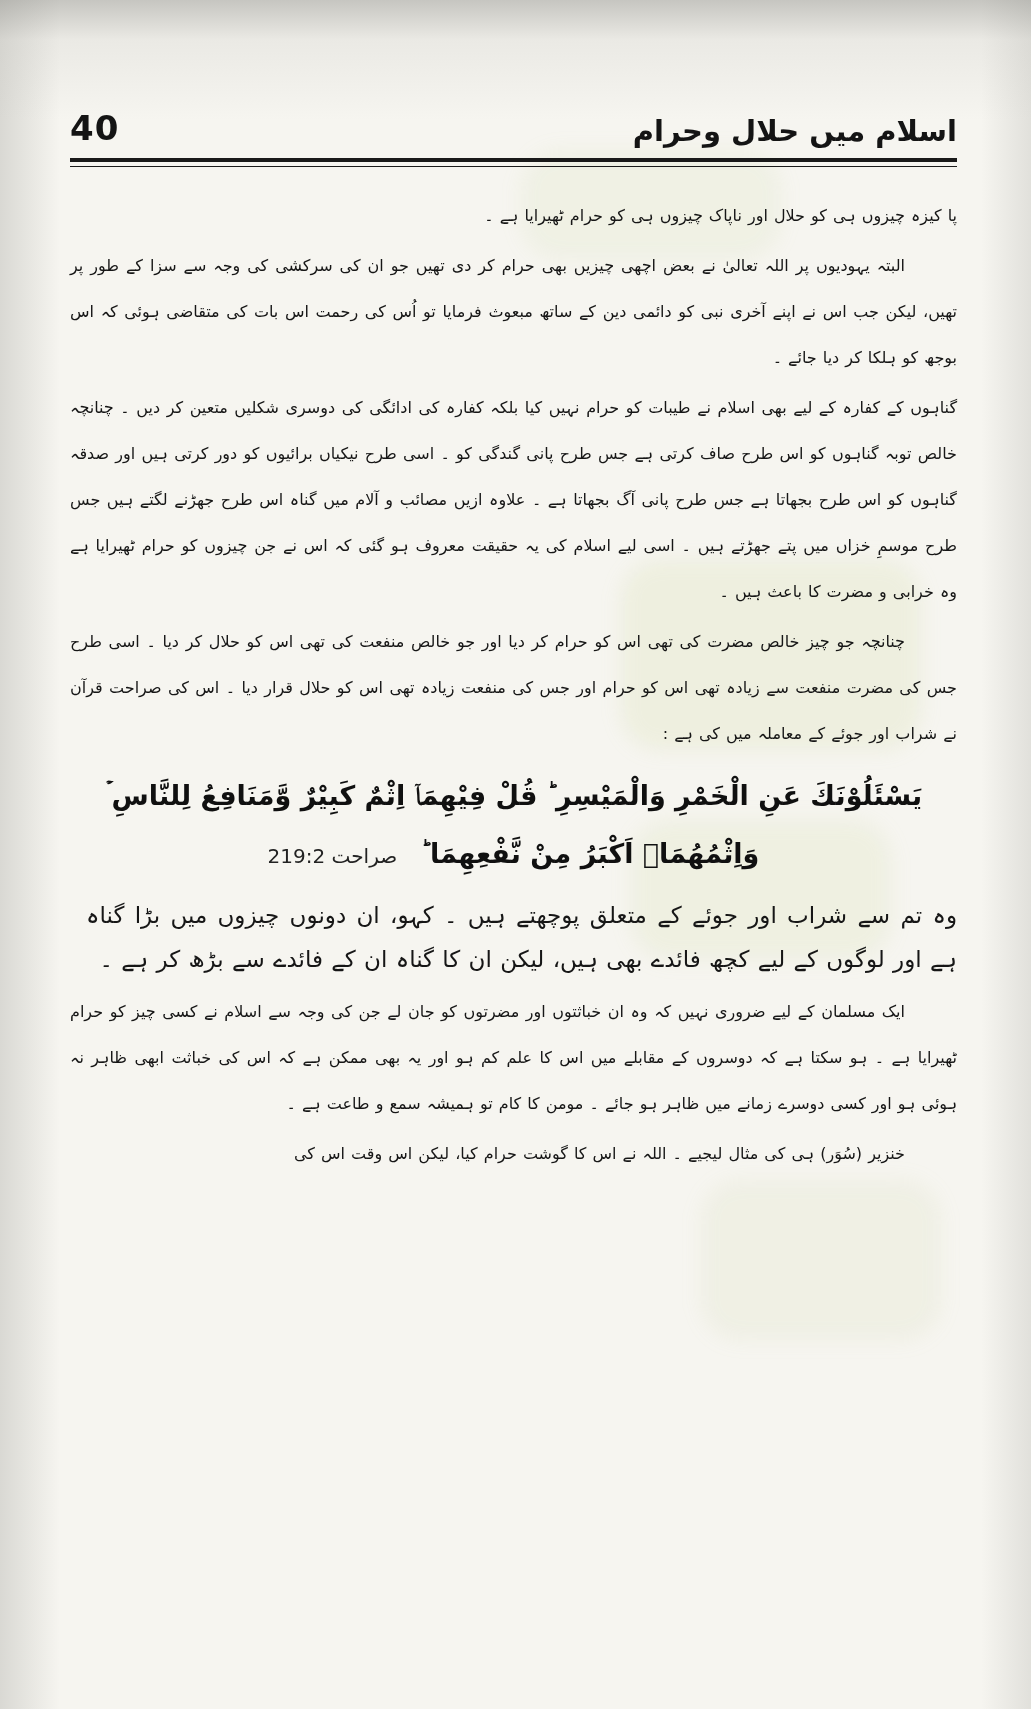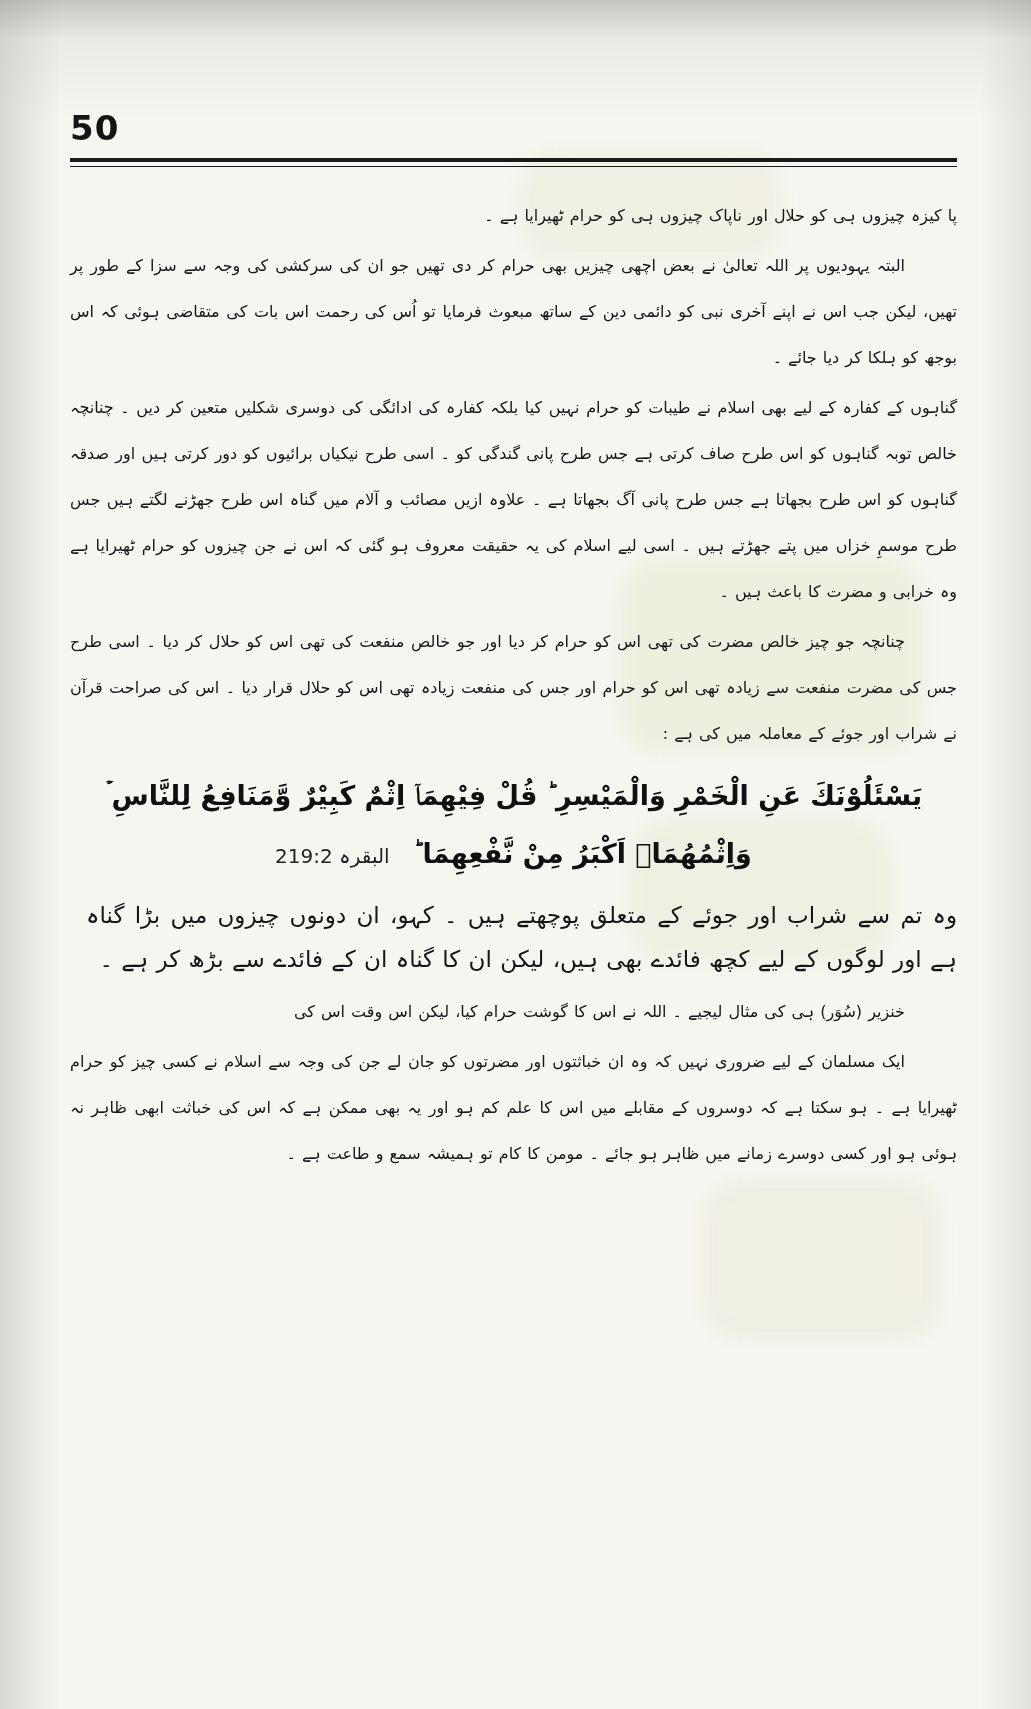--- a/index.html
+++ b/index.html
@@ -102,41 +102,42 @@
 
 <div class="paper">
   <div class="stain s1"></div>
   <div class="stain s2"></div>
   <div class="stain s3"></div>
   <div class="stain s4"></div>
 
   <div class="content">
 
     <div class="header-row">
-      <span class="page-number">50</span>
+      <span class="page-number">40</span>
+      <span class="header-title">اسلام میں حلال وحرام</span>
     </div>
     <div class="header-rule"></div>
 
     <div class="body-text">
 
       <p class="para">پا کیزہ چیزوں ہی کو حلال اور ناپاک چیزوں ہی کو حرام ٹھیرایا ہے ۔</p>
 
       <p class="para indent">البتہ یہودیوں پر اللہ تعالیٰ نے بعض اچھی چیزیں بھی حرام کر دی تھیں جو ان کی سرکشی کی وجہ سے سزا کے طور پر تھیں، لیکن جب اس نے اپنے آخری نبی کو دائمی دین کے ساتھ مبعوث فرمایا تو اُس کی رحمت اس بات کی متقاضی ہوئی کہ اس بوجھ کو ہلکا کر دیا جائے ۔</p>
 
       <p class="para">گناہوں کے کفارہ کے لیے بھی اسلام نے طیبات کو حرام نہیں کیا بلکہ کفارہ کی ادائگی کی دوسری شکلیں متعین کر دیں ۔ چنانچہ خالص توبہ گناہوں کو اس طرح صاف کرتی ہے جس طرح پانی گندگی کو ۔ اسی طرح نیکیاں برائیوں کو دور کرتی ہیں اور صدقہ گناہوں کو اس طرح بجھاتا ہے جس طرح پانی آگ بجھاتا ہے ۔ علاوہ ازیں مصائب و آلام میں گناہ اس طرح جھڑنے لگتے ہیں جس طرح موسمِ خزاں میں پتے جھڑتے ہیں ۔ اسی لیے اسلام کی یہ حقیقت معروف ہو گئی کہ اس نے جن چیزوں کو حرام ٹھیرایا ہے وہ خرابی و مضرت کا باعث ہیں ۔</p>
 
       <p class="para indent">چنانچہ جو چیز خالص مضرت کی تھی اس کو حرام کر دیا اور جو خالص منفعت کی تھی اس کو حلال کر دیا ۔ اسی طرح جس کی مضرت منفعت سے زیادہ تھی اس کو حرام اور جس کی منفعت زیادہ تھی اس کو حلال قرار دیا ۔ اس کی صراحت قرآن نے شراب اور جوئے کے معاملہ میں کی ہے :</p>
 
       <div class="verse">
         <span>يَسْئَلُوْنَكَ عَنِ الْخَمْرِ وَالْمَيْسِرِ ؕ قُلْ فِيْهِمَاۤ اِثْمٌ كَبِيْرٌ وَّمَنَافِعُ لِلنَّاسِ ۡ</span><br>
         <span>وَاِثْمُهُمَاۤ اَكْبَرُ مِنْ نَّفْعِهِمَا ؕ</span>
-        <span class="verse-ref">البقرہ 219:2</span>
+        <span class="verse-ref">صراحت 219:2</span>
       </div>
 
       <p class="para translation">وہ تم سے شراب اور جوئے کے متعلق پوچھتے ہیں ۔ کہو، ان دونوں چیزوں میں بڑا گناہ ہے اور لوگوں کے لیے کچھ فائدے بھی ہیں، لیکن ان کا گناہ ان کے فائدے سے بڑھ کر ہے ۔</p>
 
+      <p class="para indent">ایک مسلمان کے لیے ضروری نہیں کہ وہ ان خباثتوں اور مضرتوں کو جان لے جن کی وجہ سے اسلام نے کسی چیز کو حرام ٹھیرایا ہے ۔ ہو سکتا ہے کہ دوسروں کے مقابلے میں اس کا علم کم ہو اور یہ بھی ممکن ہے کہ اس کی خباثت ابھی ظاہر نہ ہوئی ہو اور کسی دوسرے زمانے میں ظاہر ہو جائے ۔ مومن کا کام تو ہمیشہ سمع و طاعت ہے ۔</p>
+
       <p class="para indent">خنزیر (سُوَر) ہی کی مثال لیجیے ۔ اللہ نے اس کا گوشت حرام کیا، لیکن اس وقت اس کی</p>
-
-      <p class="para indent">ایک مسلمان کے لیے ضروری نہیں کہ وہ ان خباثتوں اور مضرتوں کو جان لے جن کی وجہ سے اسلام نے کسی چیز کو حرام ٹھیرایا ہے ۔ ہو سکتا ہے کہ دوسروں کے مقابلے میں اس کا علم کم ہو اور یہ بھی ممکن ہے کہ اس کی خباثت ابھی ظاہر نہ ہوئی ہو اور کسی دوسرے زمانے میں ظاہر ہو جائے ۔ مومن کا کام تو ہمیشہ سمع و طاعت ہے ۔</p>
 
     </div>
   </div>
 </div>
 
 </body></html>

